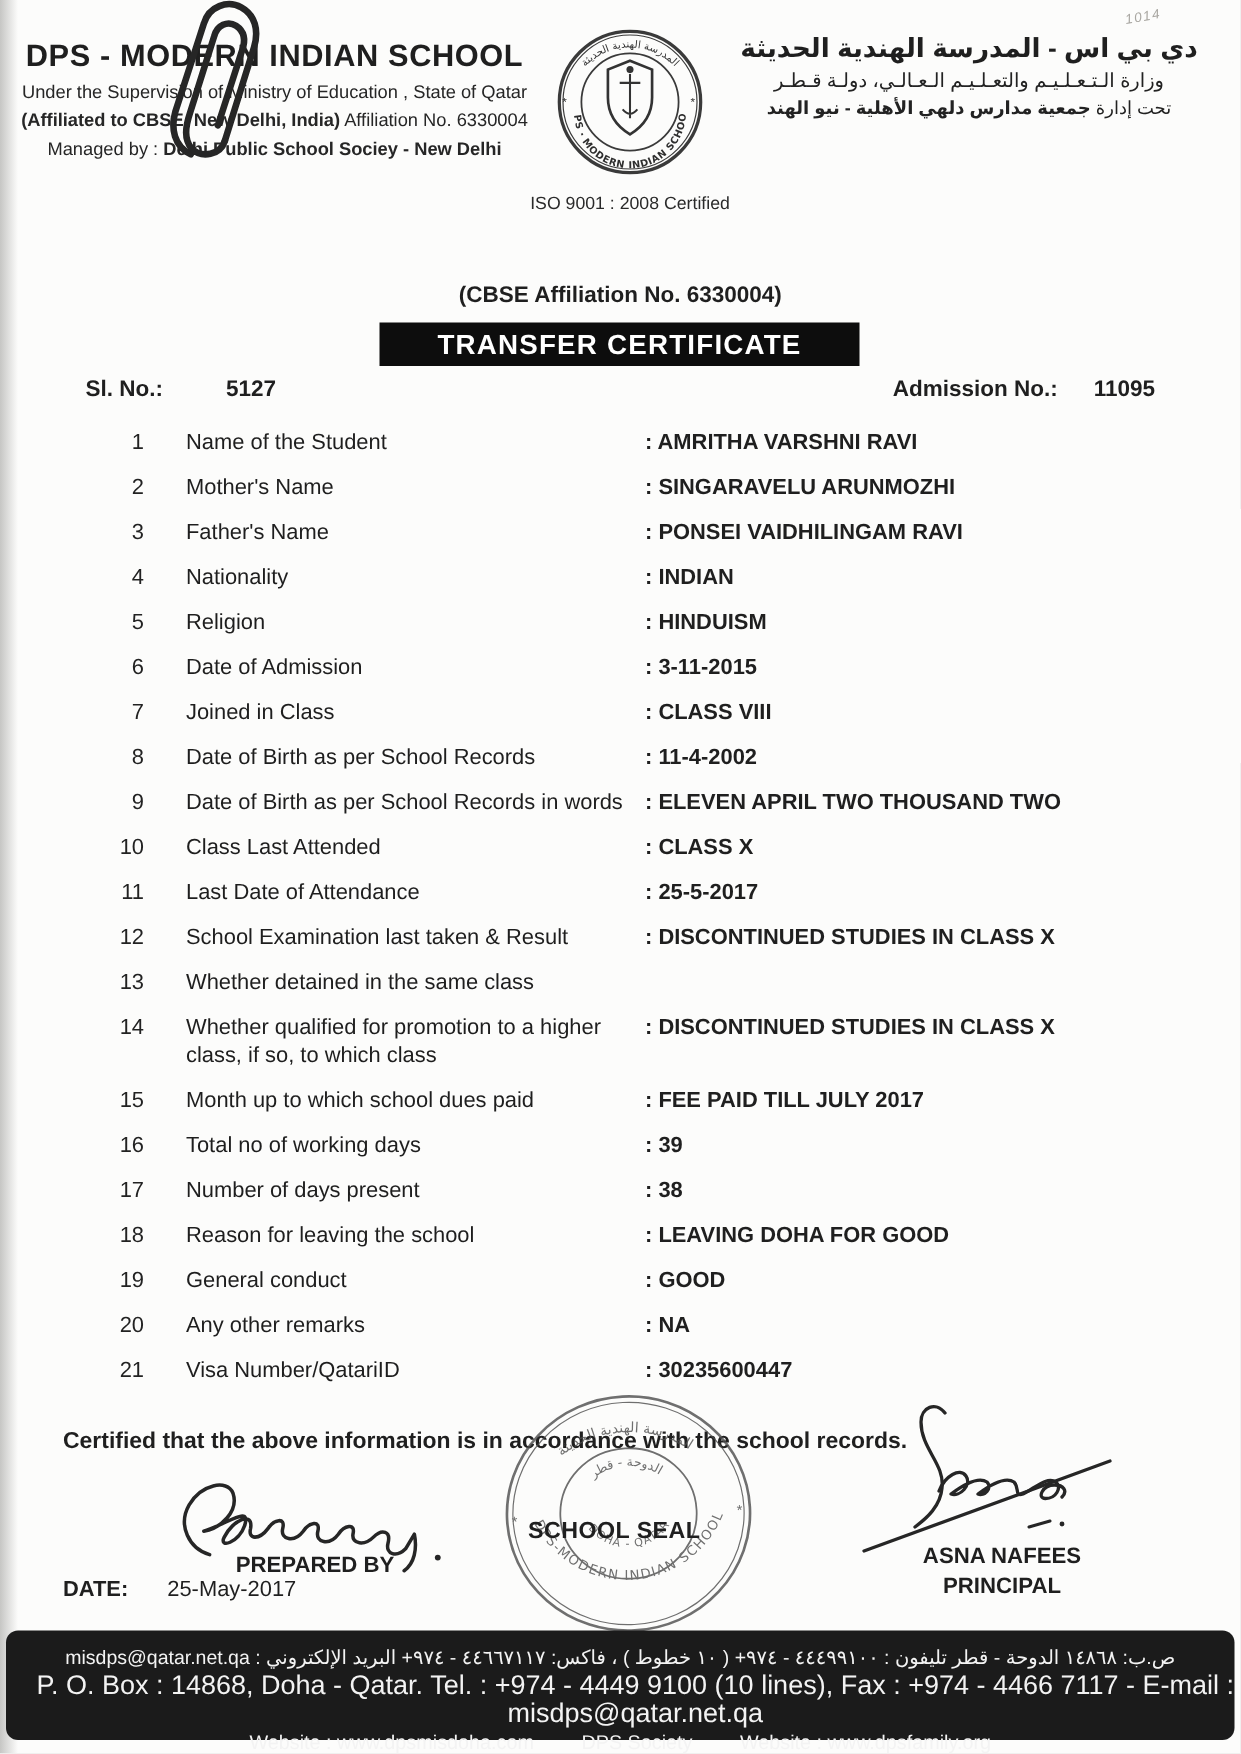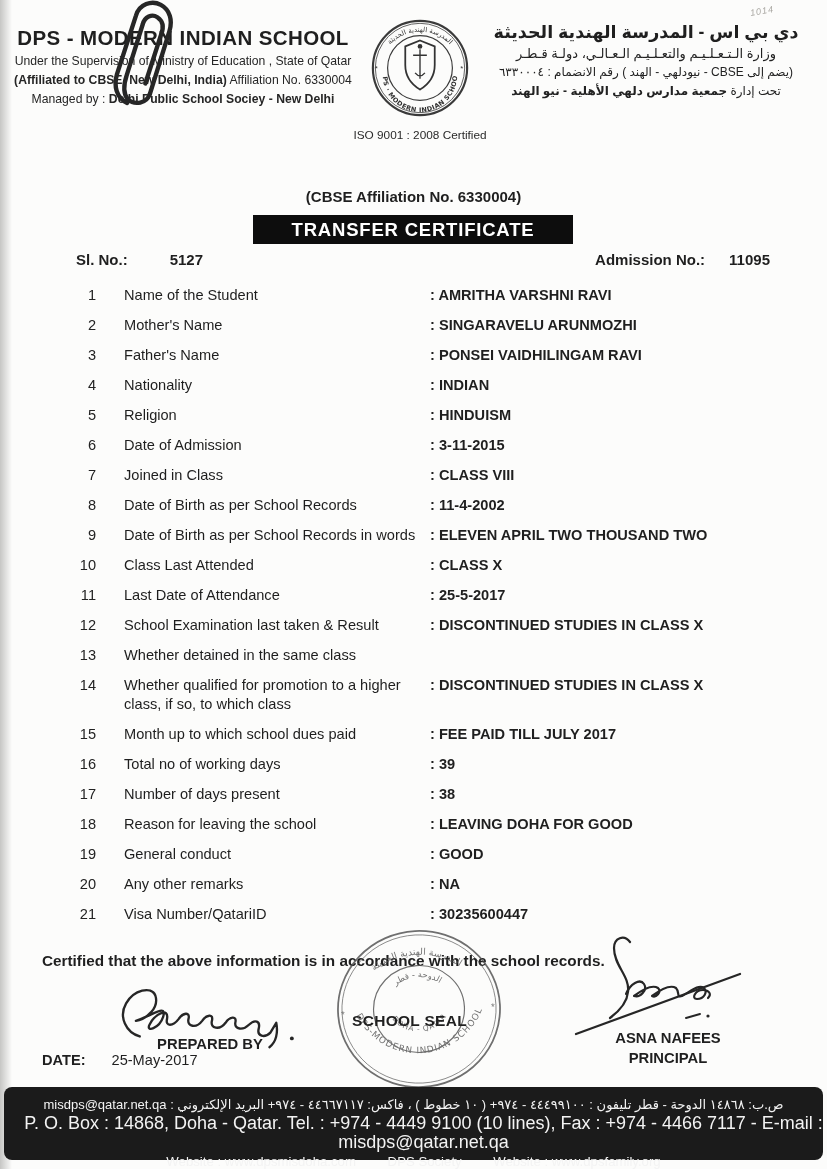--- a/index.html
+++ b/index.html
@@ -26,21 +26,21 @@
     transform:rotate(-10deg);letter-spacing:1px;font-style:italic;}
   .paperclip{position:absolute;left:106px;top:-4px;width:78px;height:116px;transform:rotate(7deg);}
   
   .affil{position:absolute;left:0;top:188px;width:100%;text-align:center;
     font-size:15px;font-weight:bold;}
   .title-bar{position:absolute;left:253px;top:215px;width:320px;height:29px;
     background:#0d0d0d;color:#fff;display:flex;align-items:center;justify-content:center;
     font-size:18.5px;font-weight:bold;letter-spacing:.8px;}
   
   .serial{position:absolute;left:0;top:251px;width:100%;display:flex;
-    justify-content:space-between;padding:0 57px 0 76px;box-sizing:border-box;
+    justify-content:space-between;padding:0 57px 0 57px;box-sizing:border-box;
     font-size:15px;font-weight:bold;}
   .serial .grp{display:flex;}
   .serial .gap1{width:42px;}
   .serial .gap2{width:24px;}
   
   .fields{position:absolute;left:0;top:280px;width:100%;box-sizing:border-box;
     padding:0 40px 0 52px;}
   .frow{display:flex;align-items:flex-start;padding:5.5px 0;line-height:19px;font-size:14.6px;}
   .fno{flex:none;width:44px;text-align:right;color:#222;}
   .flabel{flex:none;width:306px;margin-left:28px;color:#1e1e1e;}
@@ -104,21 +104,20 @@
       <path d="M55,27 L70,33 L70,52 Q70,68 55,77 Q40,68 40,52 L40,33 Z" fill="none" stroke="#333" stroke-width="1.8"></path>
       <path d="M55,36 L55,66 M48,42 L62,42 M50,60 Q55,66 60,60" fill="none" stroke="#333" stroke-width="1.4"></path>
       <circle cx="55" cy="33" r="2.4" fill="#333"></circle>
     </svg>
   </div>
   <div class="iso-line">ISO 9001 : 2008 Certified</div>
 
   <div class="hdr-right">
     <div class="ar-name">دي بي اس - المدرسة الهندية الحديثة</div>
     <div class="ar-sub">وزارة الـتـعـلـيـم والتعـلـيـم الـعـالـي، دولـة قـطـر</div>
-    <div class="ar-sub2">(يضم إلى CBSE - نيودلهي - الهند ) رقم الانضمام : ٦٣٣٠٠٠٤</div>
     <div class="ar-sub2"><span>تحت إدارة </span><span class="b">جمعية مدارس دلهي الأهلية - نيو الهند</span></div>
   </div>
 
   <div class="pencil-note">1014</div>
 
   <div class="affil">(CBSE Affiliation No. 6330004)</div>
   <div class="title-bar">
       <span>TRANSFER CERTIFICATE</span>
     </div>
 

